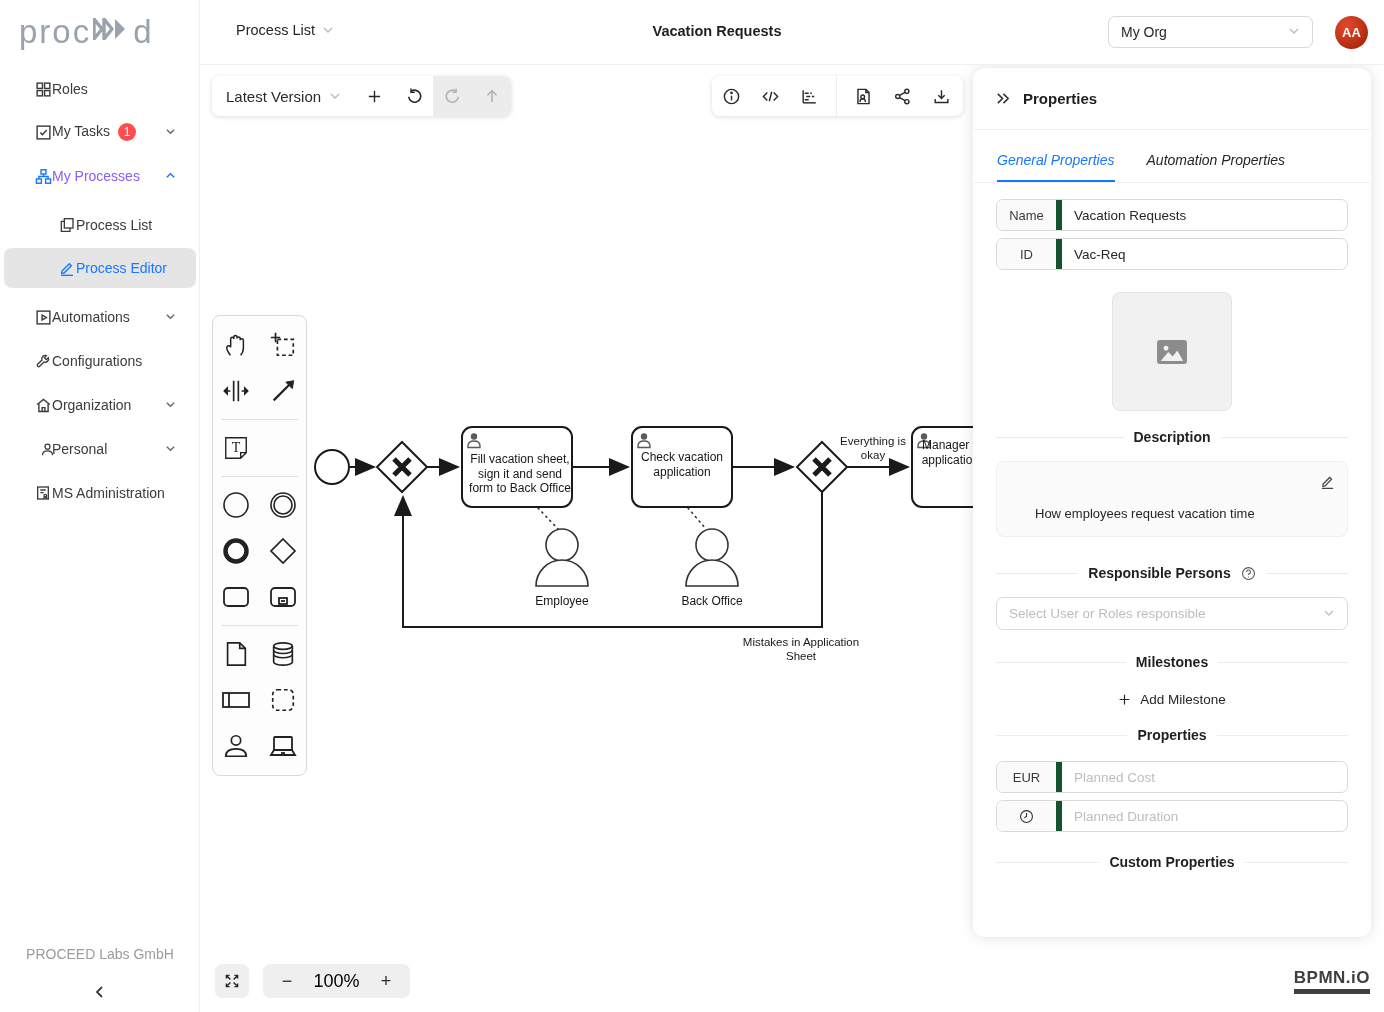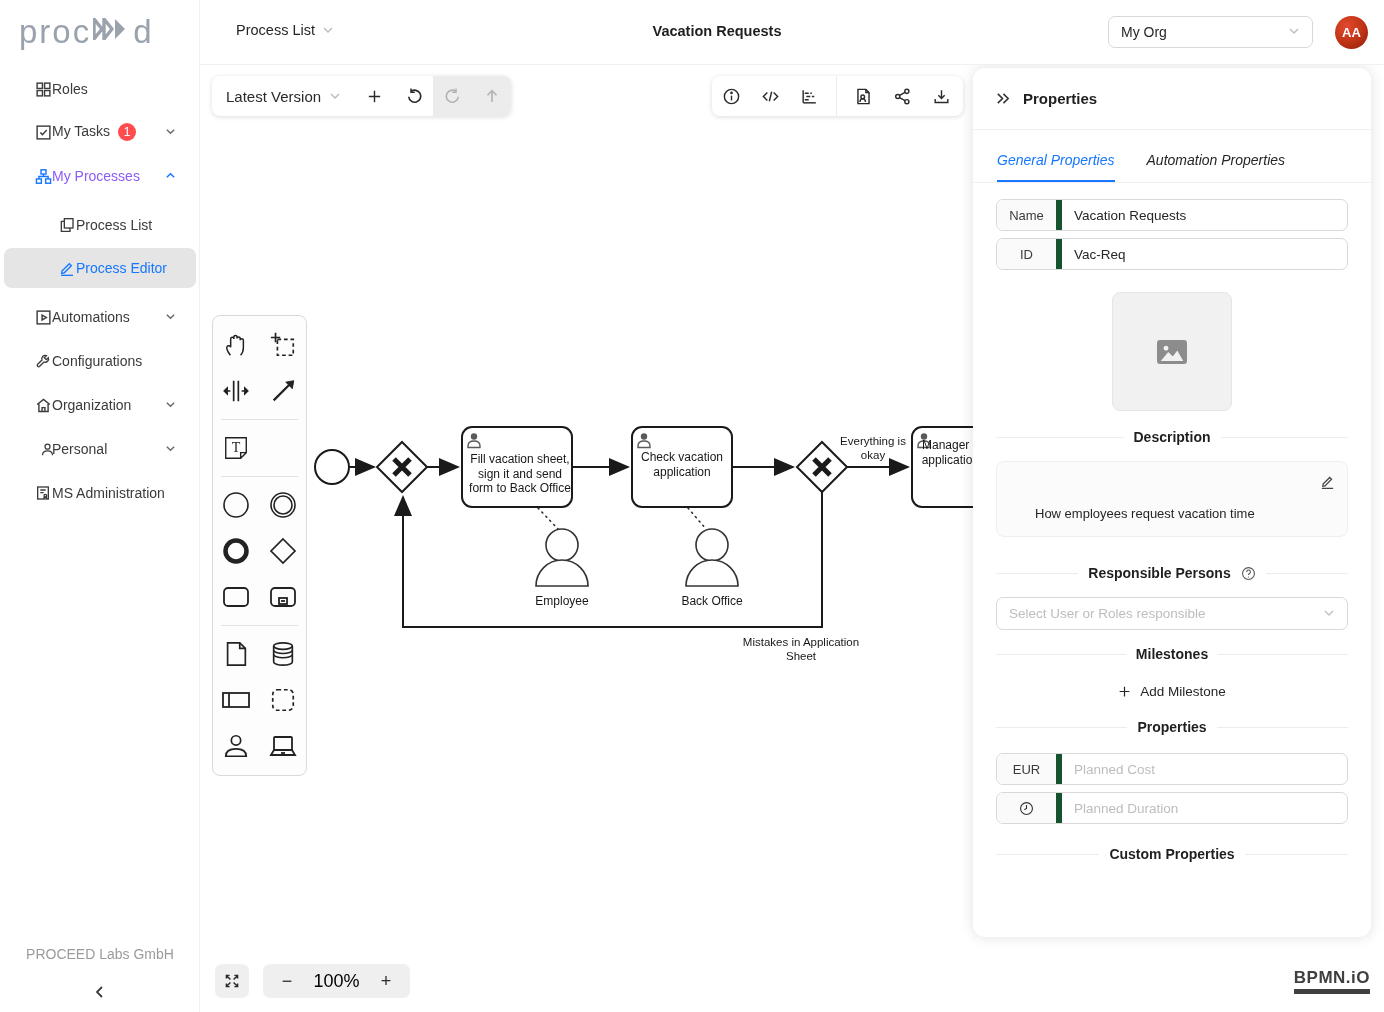--- a/index.html
+++ b/index.html
@@ -590,21 +590,21 @@
       </svg>
   </div>
 
   <div id="resp-select">
     <input type="text" readonly="" placeholder="Select User or Roles responsible" style="">
     <span class="chev"><svg width="12" height="12" viewBox="0 0 12 12" fill="none" stroke="#c3c3c3" stroke-width="1.5">
           <polyline points="2,4 6,8 10,4"></polyline>
         </svg></span>
   </div>
 
-  <div class="pdivider" style="margin-top:16px">
+  <div class="pdivider" style="margin-top:24px">
       <span>Milestones</span>
     </div>
 
   <div id="add-milestone">
     <svg width="13" height="13" viewBox="0 0 24 24" fill="none" stroke="#262626" stroke-width="2.2">
         <path d="M12 3 V21 M3 12 H21"></path>
       </svg>
     <span>Add Milestone</span>
   </div>
 

